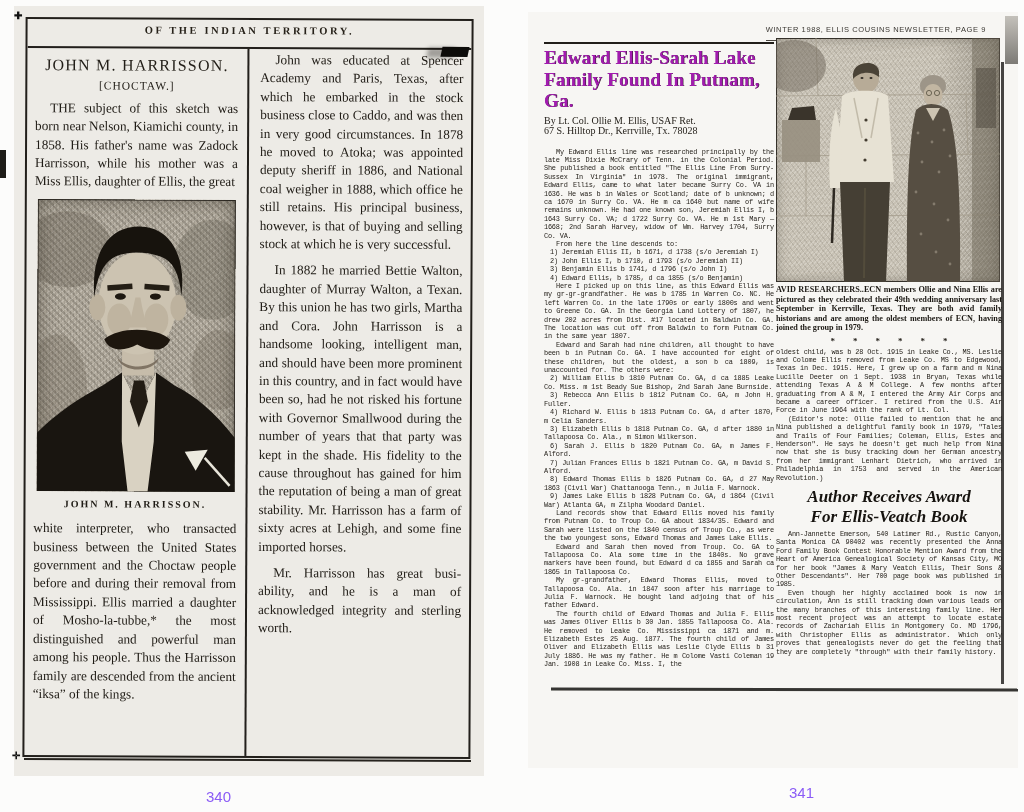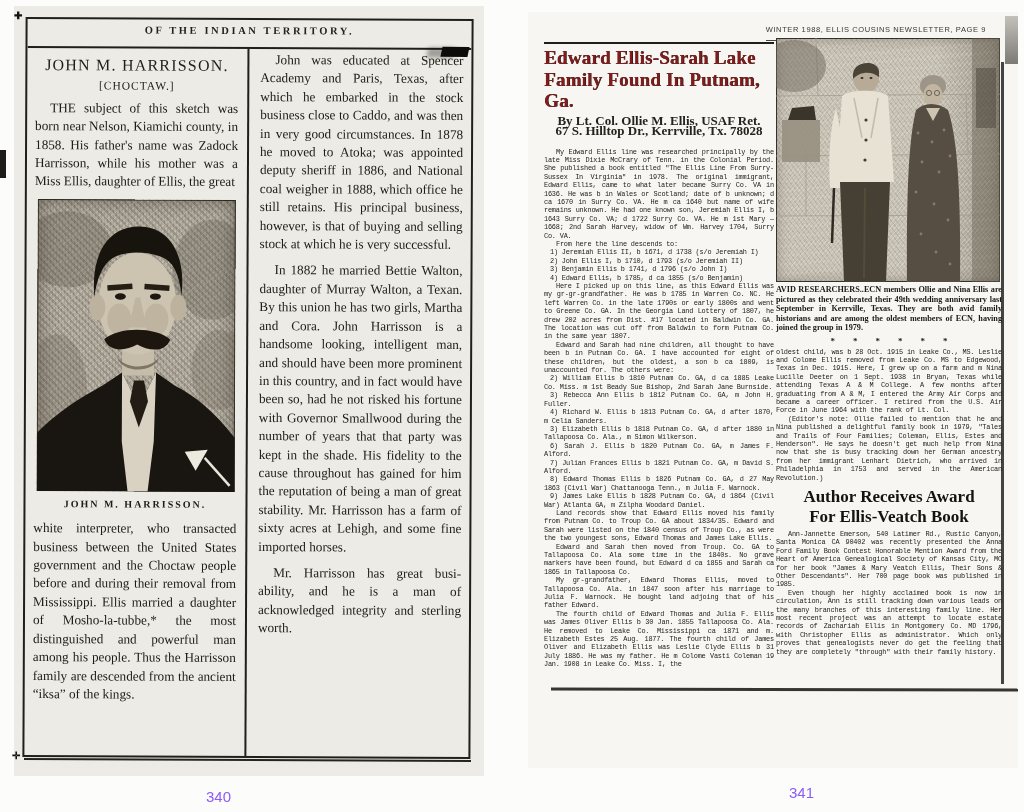--- a/index.html
+++ b/index.html
@@ -41,39 +41,39 @@
 
   
   .page-right{position:absolute;left:528px;top:12px;width:490px;height:756px;background:#f7f6f3;}
   .nl-running-header{position:absolute;right:32px;top:13px;font-family:"Liberation Sans",sans-serif;
          font-size:7.5px;letter-spacing:.6px;color:#3a3732;border-bottom:1.5px solid #4a463f;
          padding-bottom:6px;}
   .nl-col{position:absolute;}
   .nl-col1{left:16px;top:30px;width:230px;}
   .nl-col2{left:248px;top:26px;width:226px;}
   .title-rule{border-top:2px solid #211e19;margin-bottom:3px;width:100%;}
-  .nl-headline{font-size:19px;font-weight:bold;line-height:21.5px;color:#7f1d1d;
+  .nl-headline{font-size:19px;font-weight:bold;line-height:21.5px;color:#a21caf;
          letter-spacing:.2px;text-shadow:.4px 0 0 #16130f;margin:2px 0 4px;}
-  .nl-byline{text-align:center;font-weight:bold;font-size:13px;line-height:10px;color:#26221c;}
+  .nl-byline{text-align:left;font-weight:normal;font-size:10px;line-height:10px;color:#26221c;}
   .tw{font-family:"Liberation Mono",monospace;font-size:6.9px;line-height:8.4px;
          letter-spacing:-0.2px;text-align:justify;color:#26221c;margin-top:12px;}
   .tw p{margin:0;text-indent:12px;}
   .tw .li{margin:0;text-indent:6px;}
   .couple{position:relative;width:224px;height:244px;
       background-color:#c7c1b4;
       background-image:
         repeating-linear-gradient(52deg, rgba(60,54,44,.12) 0 1px, rgba(0,0,0,0) 1px 4px),
         repeating-linear-gradient(-48deg, rgba(250,248,242,.25) 0 1px, rgba(0,0,0,0) 1px 3px),
         linear-gradient(90deg, rgba(0,0,0,0) 72%, rgba(60,54,44,.30));
       box-shadow:inset 0 0 0 1px #35312a, inset 0 0 14px rgba(40,35,25,.35);}
   .couple svg{position:absolute;left:0;top:0;}
   .nl-caption{font-weight:bold;font-size:8.2px;line-height:9.5px;text-align:justify;
          color:#1d1a15;margin-top:3px;}
   .stars{font-weight:bold;font-size:9px;text-align:center;white-space:pre;margin:3px 0 2px;color:#26221c;}
-  .award-title{font-weight:bold;font-size:17px;line-height:20px;
+  .award-title{font-style:italic;font-weight:bold;font-size:17px;line-height:20px;
          text-align:center;margin:5px 0 3px;color:#16130f;}
 
   
   .edge-right{position:absolute;left:1001px;top:62px;width:3px;height:622px;background:#191815;opacity:.8;}
   .edge-bottom{position:absolute;left:551px;top:688px;width:467px;height:3px;background:#14130f;
          opacity:.85;transform:rotate(0.15deg);}
   .corner-blob{position:absolute;left:1005px;top:16px;width:13px;height:48px;
          background:linear-gradient(#a8a49c,#3b3832);opacity:.65;}
   .left-edge-mark{position:absolute;left:0;top:150px;width:6px;height:28px;background:#1e1c18;}
 </style>

